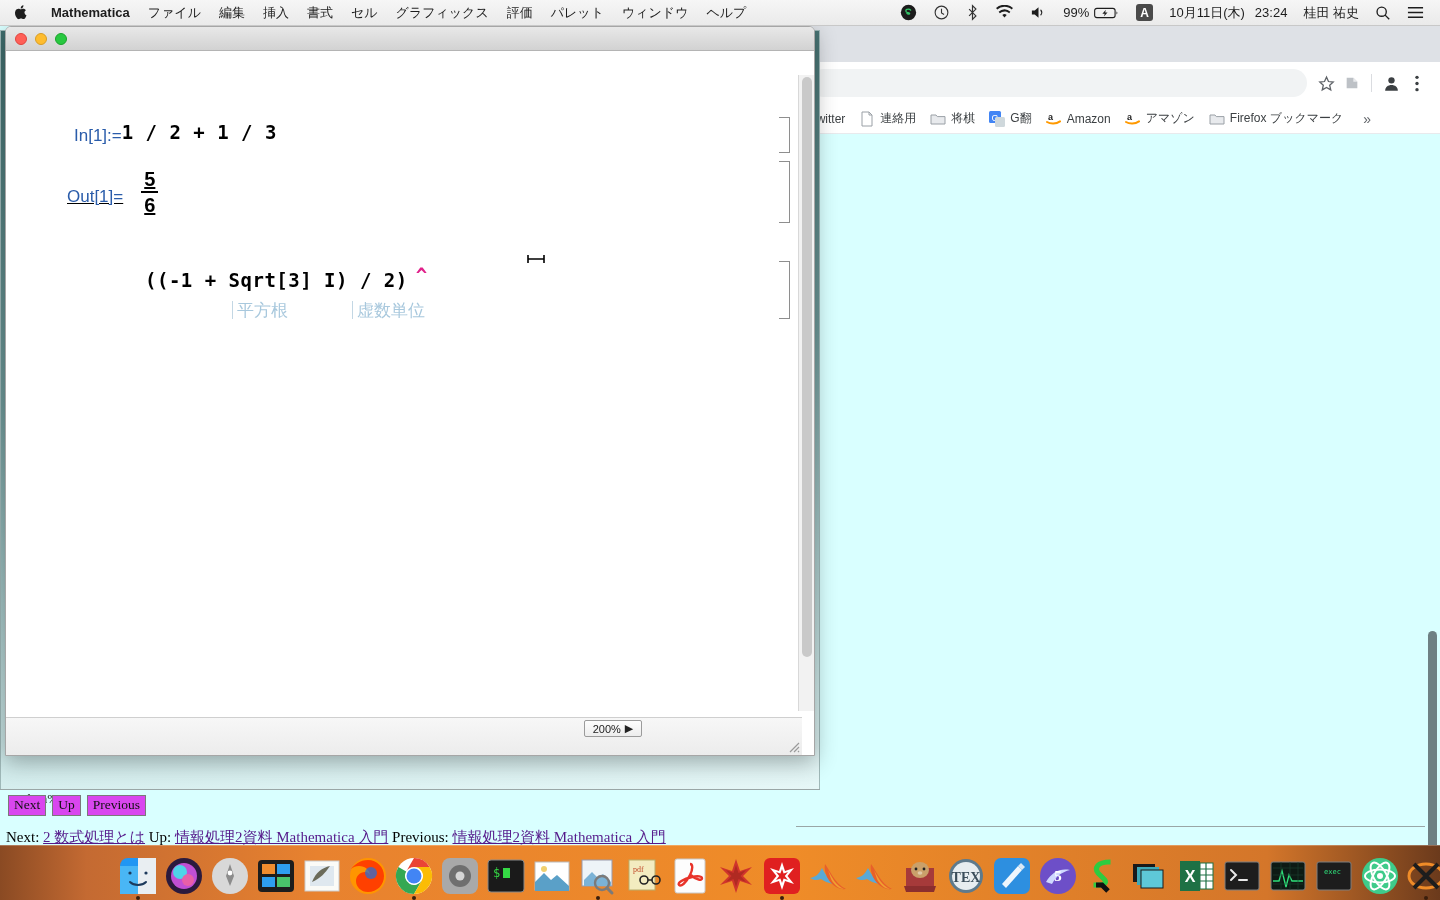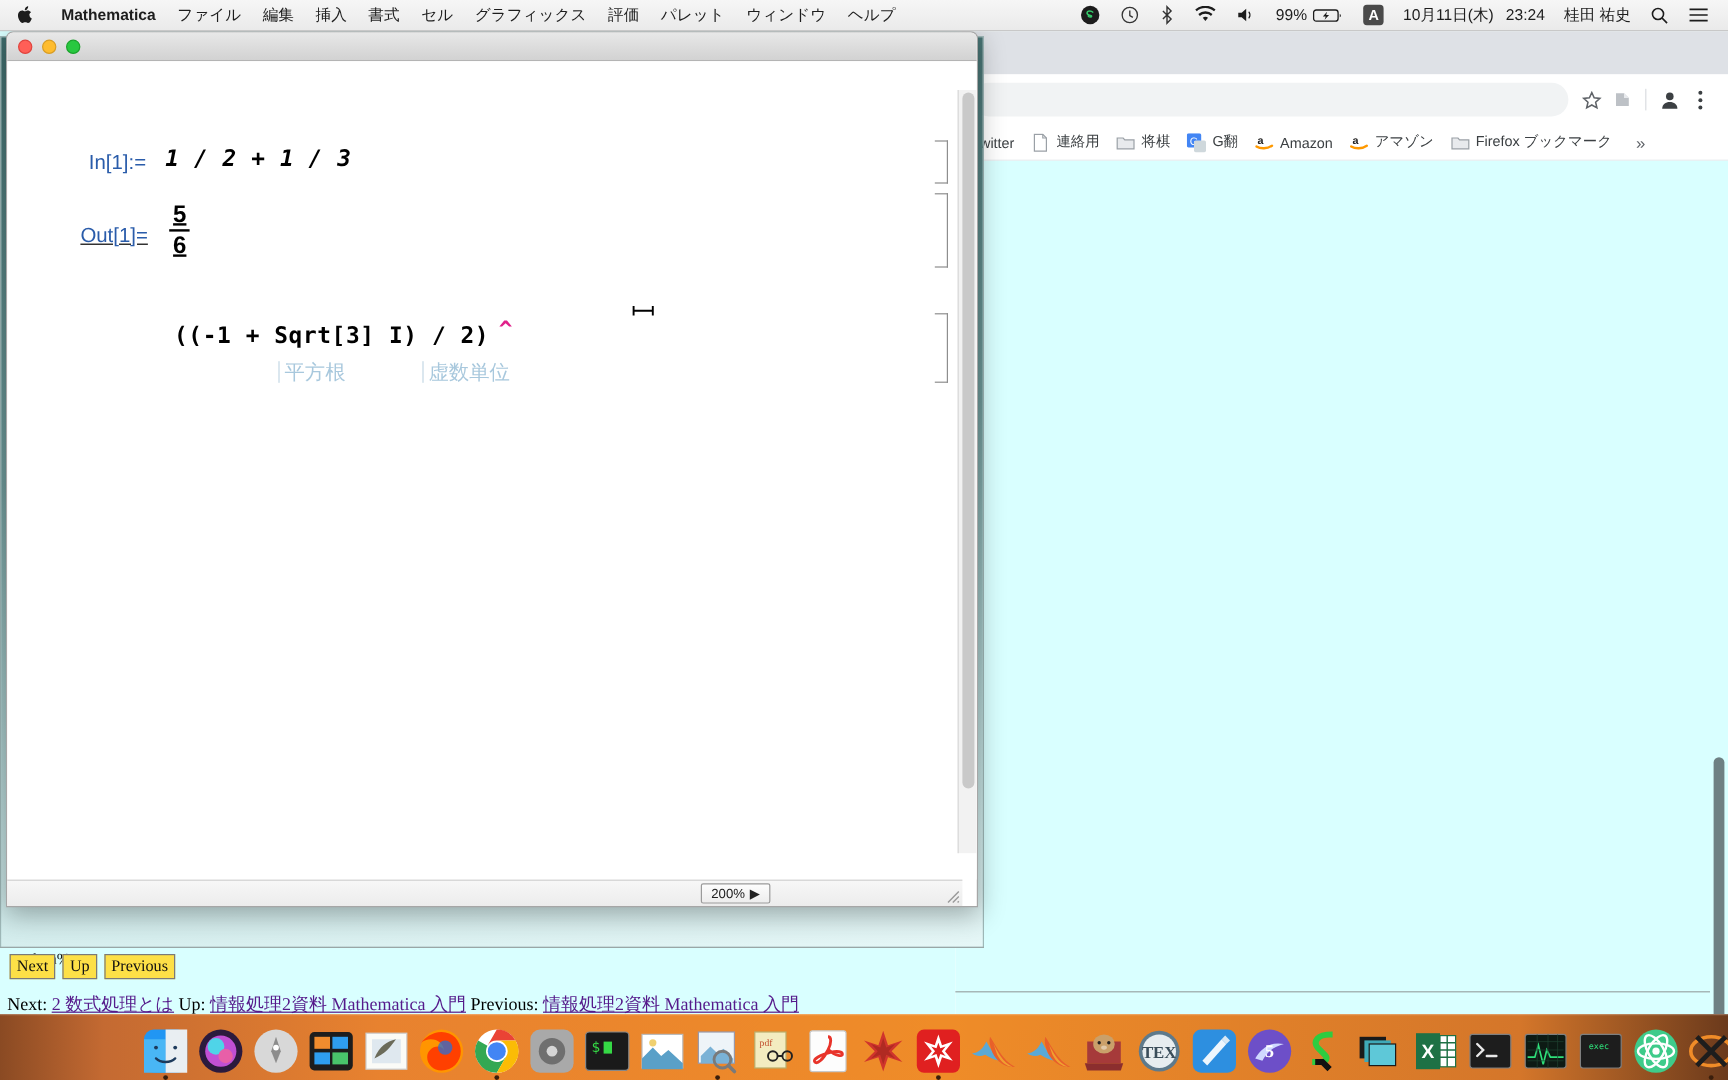--- a/index.html
+++ b/index.html
@@ -170,21 +170,21 @@
 
   #mma-vscroll {
     position: absolute; right: 0; top: 24px; bottom: 22px; width: 16px;
     background: #f2f2f2; border-left: 1px solid #d8d8d8;
   }
   #mma-vthumb {
     position: absolute; left: 3px; top: 2px; width: 10px; height: 580px;
     background: #c9c9c9; border-radius: 5px;
   }
   #mma-statusbar {
-    position: absolute; left: 0; right: 12px; bottom: 0; height: 22px;
+    position: absolute; left: 0; right: 12px; bottom: 0; height: 38px;
     background: linear-gradient(#f7f7f7,#ececec);
     border-top: 1px solid #cfcfcf;
     display: flex; align-items: center;
   }
   #mma-zoom {
     position: absolute; left: 578px; top: 2px;
     height: 17px; min-width: 58px;
     border: 1px solid #9b9b9b; border-radius: 2px;
     background: linear-gradient(#fdfdfd,#ededed);
     font-size: 11px; color: #222;
@@ -196,21 +196,21 @@
   }
   #mma-cursor { position: absolute; left: 520px; top: 200px; width: 20px; height: 16px; }
 
   
   #page-nav-buttons {
     position: absolute; left: 8px; top: 795px;
     display: flex; gap: 6px;
   }
   .navbtn {
     border: 1px solid #7a7a7a;
-    background: #fde047;
+    background: #d946ef;
     font-family: "Liberation Serif", serif;
     font-size: 13.5px; color: #111;
     padding: 1px 5px;
     line-height: 1.25;
   }
   #page-nav-line {
     position: absolute; left: 6px; top: 828px;
     font-family: "Liberation Serif", serif;
     font-size: 15px; color: #000;
     white-space: nowrap;
@@ -384,21 +384,21 @@
       <div class="tl yellow"></div>
       <div class="tl green"></div>
     </div>
   </div>
 
   <div id="mma-body">
     <div id="mma-content">
 
       <div class="cell-row" style="left:68px; top:70px;">
         <span class="prompt" style="margin-top:5px;">In[1]:=</span>
-        <span class="mma-input" style="margin-left:16px;font-style:italic;">1 / 2 + 1 / 3</span>
+        <span class="mma-input" style="">1 / 2 + 1 / 3</span>
       </div>
 
       <div class="cell-row" style="left:61px; top:118px;text-decoration:underline;">
         <span class="prompt" style="margin-top:18px;">Out[1]=</span>
         <span id="frac" style="margin-left:18px;">
           <span class="num">5</span>
           <span class="bar"></span>
           <span class="den">6</span>
         </span>
       </div>

